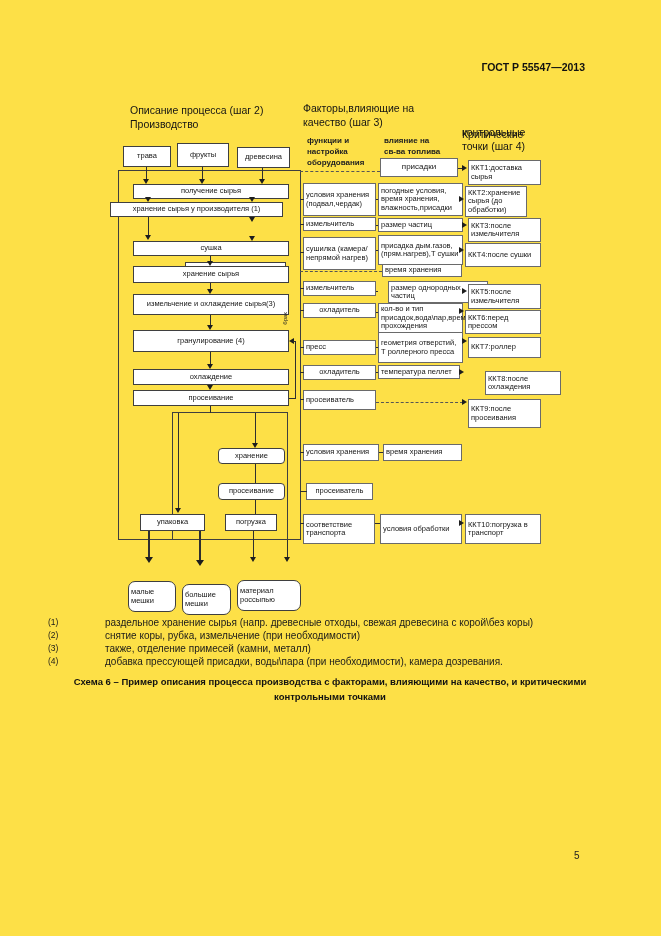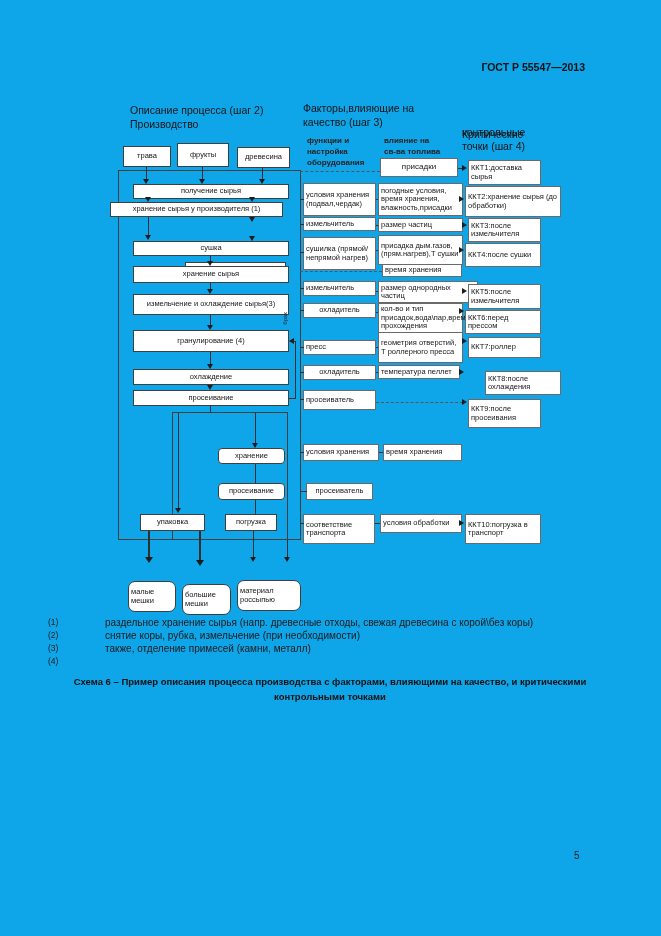--- a/index.html
+++ b/index.html
@@ -1,16 +1,16 @@
 <!DOCTYPE html>
 <html><head>
 <meta charset="utf-8">
 <style>
   html,body{margin:0;padding:0;background:#e8e8e8;}
-  .page{position:relative;width:661px;height:936px;background:#0ea5e9;margin:0 auto;
+  .page{position:relative;width:661px;height:936px;background:#fde047;margin:0 auto;
         font-family:"Liberation Sans", sans-serif;color:#111;overflow:hidden;}
   .box{position:absolute;border:1px solid #3f3f3f;background:#fff;box-sizing:border-box;
        display:flex;align-items:center;justify-content:center;text-align:center;
        font-size:7.5px;line-height:1.12;padding:1px 2px;color:#161616;}
   .lt{justify-content:flex-start;text-align:left;}
   .round{border-radius:7px;margin-top:18px;}
   .round-sm{border-radius:4px;}
   .soft{border-color:#6a6a6a;}
   .frame{position:absolute;border:1px solid #3f3f3f;box-sizing:border-box;}
   .vline{position:absolute;width:1px;background:#2f2f2f;}
@@ -76,44 +76,44 @@
   <div class="box" style="left:225px;top:514px;width:52px;height:17px;">погрузка</div>
 
   <div class="vert" style="left:282px;top:312px;">брак</div>
 
   <div class="box round lt" style="left:128px;top:563px;width:48px;height:31px;">малые мешки</div>
   <div class="box round lt" style="left:182px;top:566px;width:49px;height:31px;">большие мешки</div>
   <div class="box round lt" style="left:237px;top:562px;width:64px;height:31px;">материал россыпью</div>
 
   <div class="box lt soft" style="left:303px;top:183px;width:73px;height:33px;">условия хранения (подвал,чердак)</div>
   <div class="box lt soft" style="left:303px;top:217px;width:73px;height:14px;">измельчитель</div>
-  <div class="box lt soft" style="left:303px;top:237px;width:73px;height:33px;">сушилка (прямой/непрямой нагрев)</div>
+  <div class="box lt soft" style="left:303px;top:237px;width:73px;height:33px;">сушилка (камера/непрямой нагрев)</div>
   <div class="box lt soft" style="left:303px;top:281px;width:73px;height:15px;">измельчитель</div>
   <div class="box soft" style="left:303px;top:303px;width:73px;height:15px;">охладитель</div>
   <div class="box lt soft" style="left:303px;top:340px;width:73px;height:15px;">пресс</div>
   <div class="box soft" style="left:303px;top:365px;width:73px;height:15px;">охладитель</div>
   <div class="box lt soft" style="left:303px;top:390px;width:73px;height:20px;">просеиватель</div>
   <div class="box lt soft" style="left:303px;top:444px;width:76px;height:17px;">условия хранения</div>
   <div class="box soft" style="left:306px;top:483px;width:67px;height:17px;">просеиватель</div>
   <div class="box lt soft" style="left:303px;top:514px;width:72px;height:30px;">соответствие транспорта</div>
 
   <div class="box soft" style="left:380px;top:158px;width:78px;height:19px;font-size:8px;">присадки</div>
   <div class="box lt soft" style="left:378px;top:183px;width:85px;height:33px;">погодные условия, время хранения, влажность,присадки</div>
   <div class="box lt soft" style="left:378px;top:218px;width:85px;height:14px;">размер частиц</div>
   <div class="box lt soft" style="left:378px;top:235px;width:85px;height:30px;">присадка дым.газов,(прям.нагрев),Т сушки</div>
   <div class="box lt soft" style="left:382px;top:264px;width:80px;height:13px;">время хранения</div>
-  <div class="box lt soft" style="left:378px;top:281px;width:100px;height:22px;">размер однородных частиц</div>
+  <div class="box lt soft" style="left:388px;top:281px;width:100px;height:22px;">размер однородных частиц</div>
   <div class="box lt soft" style="left:378px;top:303px;width:85px;height:30px;">кол-во и тип присадок,вода\пар,время прохождения</div>
   <div class="box lt soft" style="left:378px;top:332px;width:85px;height:31px;">геометрия отверстий, Т роллерного пресса</div>
   <div class="box lt soft" style="left:378px;top:365px;width:82px;height:14px;">температура пеллет</div>
   <div class="box lt soft" style="left:383px;top:444px;width:79px;height:17px;">время хранения</div>
-  <div class="box lt soft" style="left:380px;top:514px;width:82px;height:19px;">условия обработки</div>
+  <div class="box lt soft" style="left:380px;top:514px;width:82px;height:30px;">условия обработки</div>
 
   <div class="box lt soft" style="left:468px;top:160px;width:73px;height:25px;">ККТ1:доставка сырья</div>
-  <div class="box lt soft" style="left:465px;top:186px;width:96px;height:31px;">ККТ2:хранение сырья (до обработки)</div>
+  <div class="box lt soft" style="left:465px;top:186px;width:62px;height:31px;">ККТ2:хранение сырья (до обработки)</div>
   <div class="box lt soft" style="left:468px;top:218px;width:73px;height:24px;">ККТ3:после измельчителя</div>
   <div class="box lt soft" style="left:465px;top:243px;width:76px;height:24px;">ККТ4:после сушки</div>
   <div class="box lt soft" style="left:468px;top:284px;width:73px;height:25px;">ККТ5:после измельчителя</div>
   <div class="box lt soft" style="left:465px;top:310px;width:76px;height:24px;">ККТ6:перед прессом</div>
   <div class="box lt soft" style="left:468px;top:337px;width:73px;height:21px;">ККТ7:роллер</div>
   <div class="box lt soft" style="left:465px;top:371px;width:76px;height:24px;margin-left:20px;">ККТ8:после охлаждения</div>
   <div class="box lt soft" style="left:468px;top:399px;width:73px;height:29px;">ККТ9:после просеивания</div>
   <div class="box lt soft" style="left:465px;top:514px;width:76px;height:30px;">ККТ10:погрузка в транспорт</div>
 
   <div class="vline" style="left:146px;top:167px;height:14px;"></div>
@@ -199,18 +199,19 @@
   <div class="arrr" style="left:462px;top:399px;"></div>
   <div class="arrr" style="left:459px;top:520px;"></div>
 
   <div class="fn-num" style="left:48px;top:617px;">(1)</div>
   <div class="fn-text" style="left:105px;top:617px;">раздельное хранение сырья (напр. древесные отходы, свежая древесина с корой\без коры)</div>
   <div class="fn-num" style="left:48px;top:630px;">(2)</div>
   <div class="fn-text" style="left:105px;top:630px;">снятие коры, рубка, измельчение (при необходимости)</div>
   <div class="fn-num" style="left:48px;top:643px;">(3)</div>
   <div class="fn-text" style="left:105px;top:643px;">также, отделение примесей (камни, металл)</div>
   <div class="fn-num" style="left:48px;top:656px;">(4)</div>
+  <div class="fn-text" style="left:105px;top:656px;">добавка прессующей присадки, воды\пара (при необходимости), камера дозревания.</div>
 
   <div class="caption" style="left:55px;top:674px;width:550px;">Схема 6 – Пример описания процесса производства с факторами, влияющими на качество, и критическими контрольными точками</div>
 
   <div class="pagenum" style="left:574px;top:850px;">5</div>
 
 </div>
 
 </body></html>

